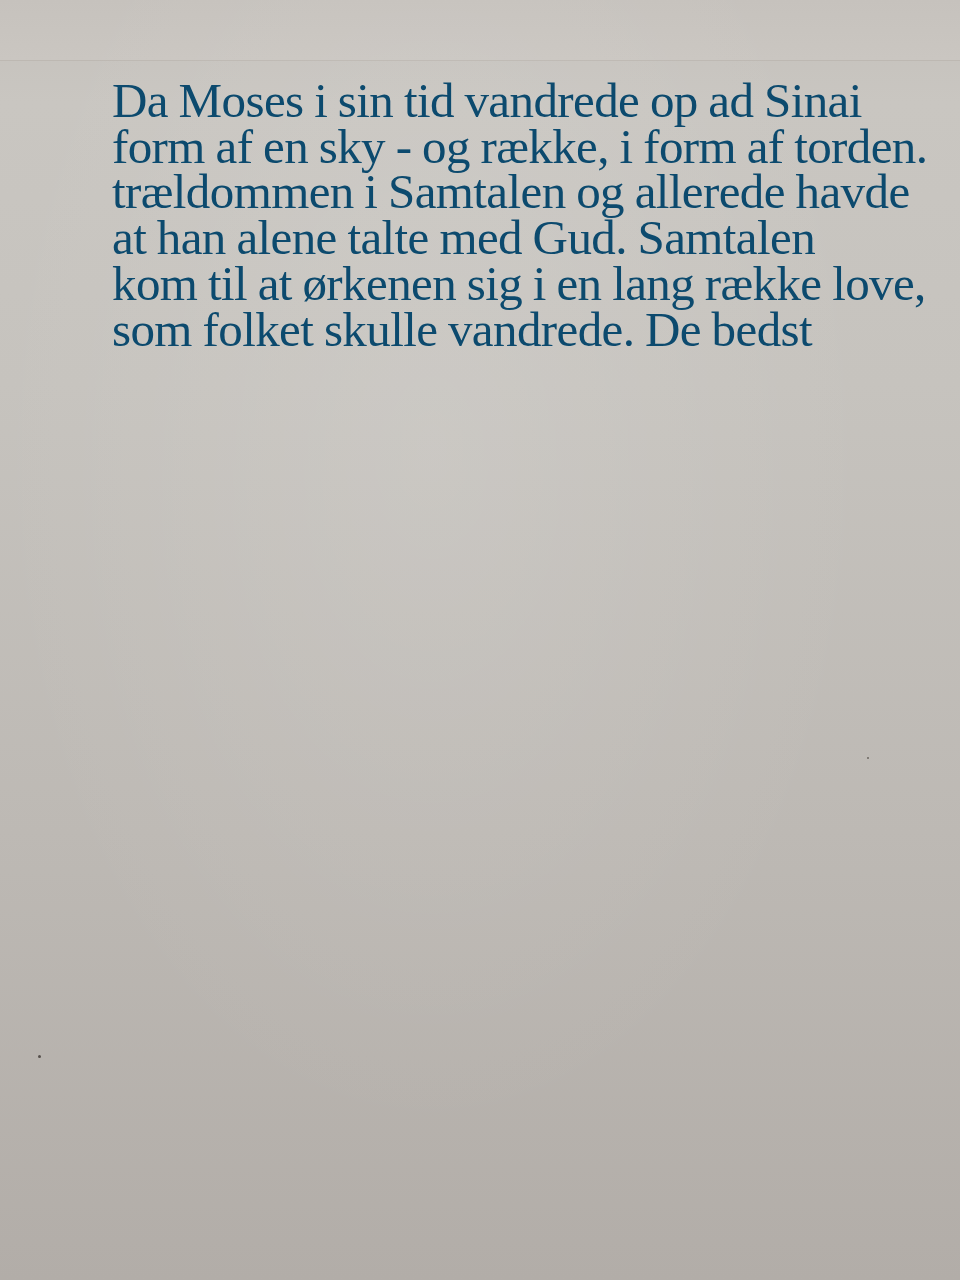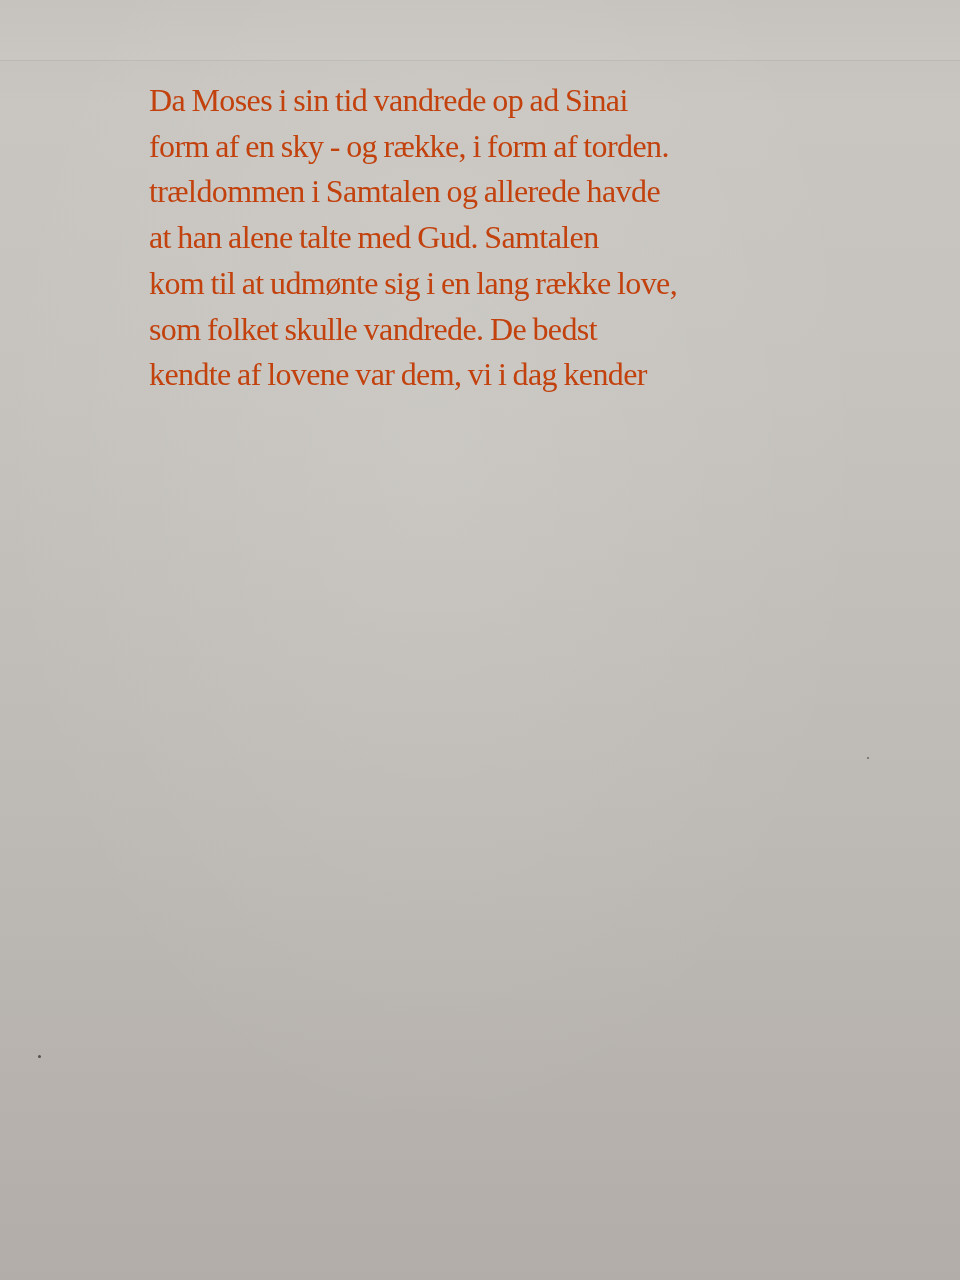--- a/index.html
+++ b/index.html
@@ -30,26 +30,25 @@
       height: 1280px;
       background: radial-gradient(ellipse at 45% 35%, rgba(255,255,255,0.10) 0%, rgba(255,255,255,0) 60%);
       pointer-events: none;
     }
     .blurb {
       position: absolute;
       left: 112px;
       top: 78px;
       width: 760px;
       font-family: "Liberation Serif", "DejaVu Serif", serif;
-      font-size: 32px;
+      font-size: 49px;
       line-height: 45.7px;
-      color: #c2410c;
+      color: #0c4a6e;
       letter-spacing: -0.6px;
       word-spacing: -1px;
-      margin-left: 37px;
     }
     .blurb .line {
       display: block;
       white-space: nowrap;
     }
     .speck {
       position: absolute;
       width: 3px;
       height: 3px;
       border-radius: 50%;
@@ -60,19 +59,18 @@
 <body>
 
 <div class="top-edge"></div>
 <div class="sheen"></div>
 
 <div class="blurb">
   <span class="line">Da Moses i sin tid vandrede op ad Sinai</span>
   <span class="line">form af en sky - og række, i form af torden.</span>
   <span class="line">trældommen i Samtalen og allerede havde</span>
   <span class="line">at han alene talte med Gud. Samtalen</span>
-  <span class="line">kom til at udmønte sig i en lang række love,</span>
+  <span class="line">kom til at ørkenen sig i en lang række love,</span>
   <span class="line">som folket skulle vandrede. De bedst</span>
-  <span class="line">kendte af lovene var dem, vi i dag kender</span>
 </div>
 
 <div class="speck" style="left:38px; top:1055px;"></div>
 <div class="speck" style="left:867px; top:757px; width:2px; height:2px; background:#6b6660;"></div>
 
 </body></html>

